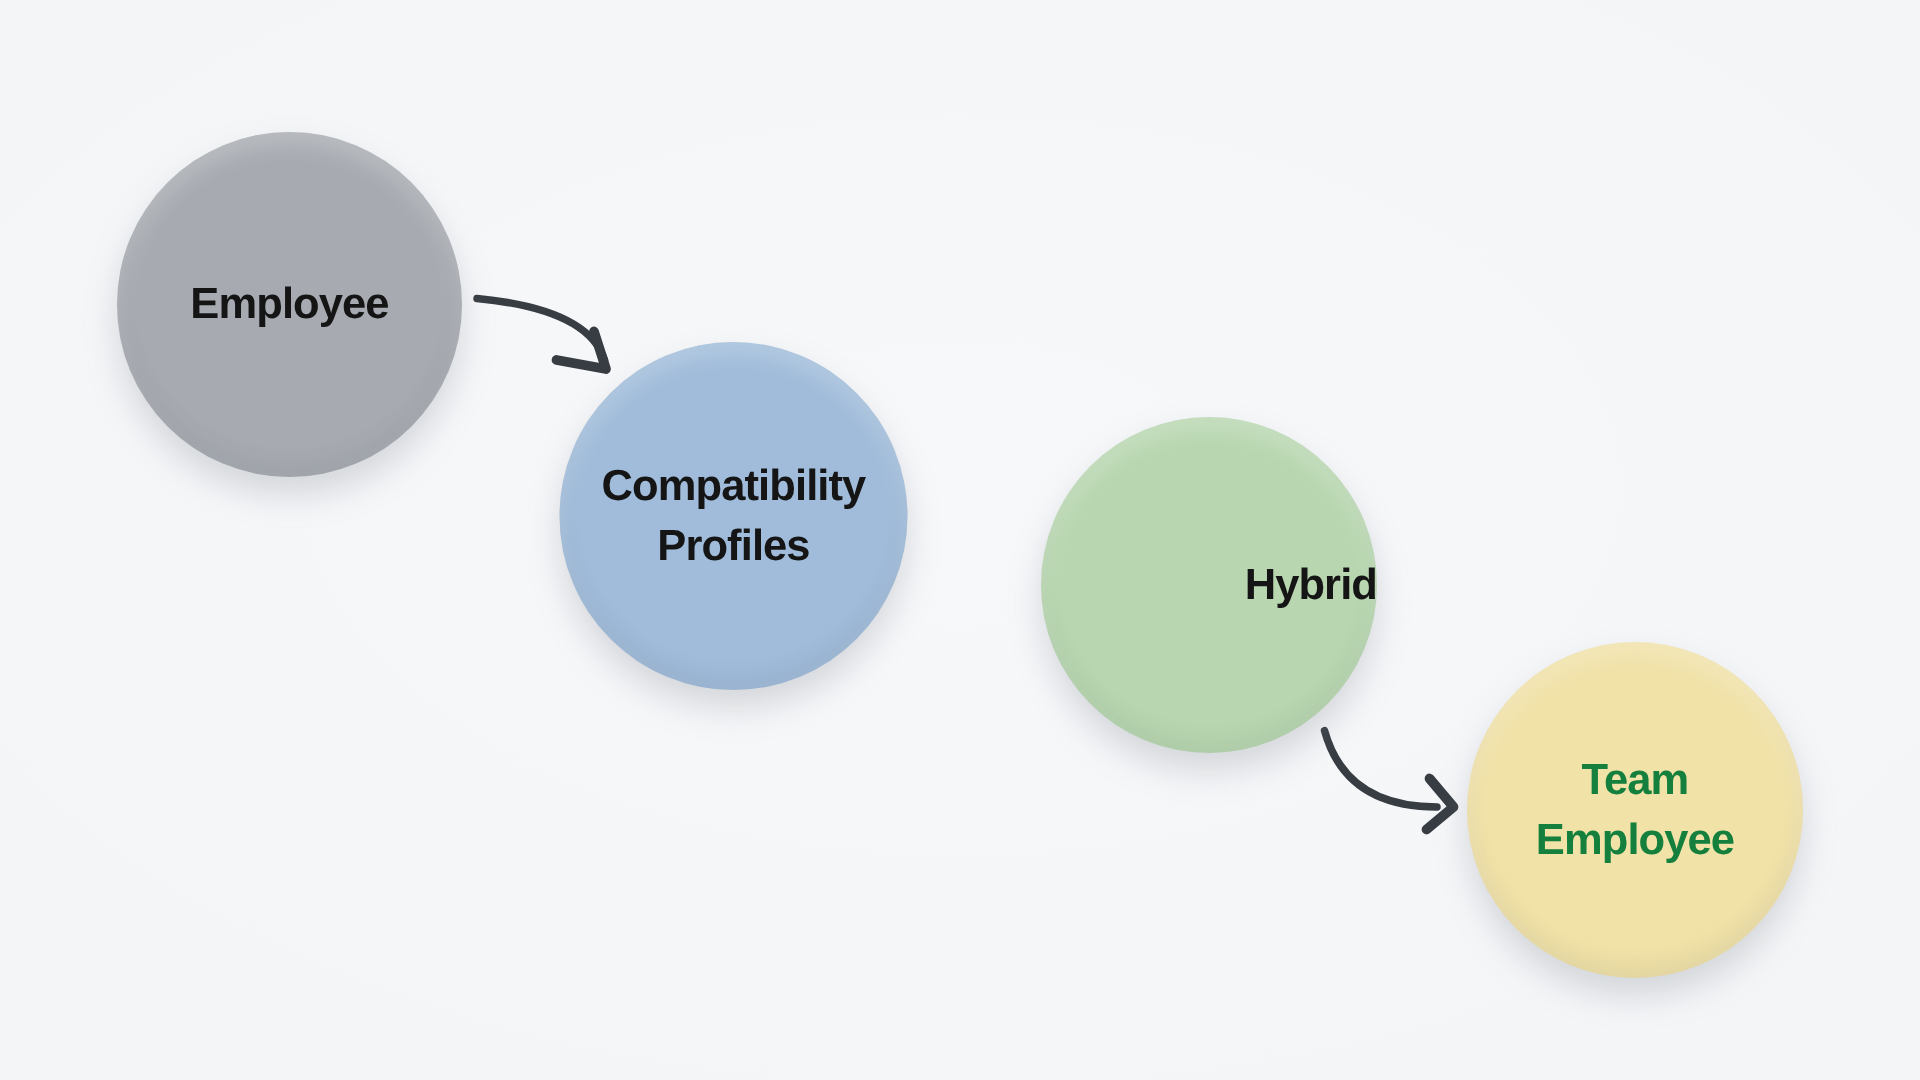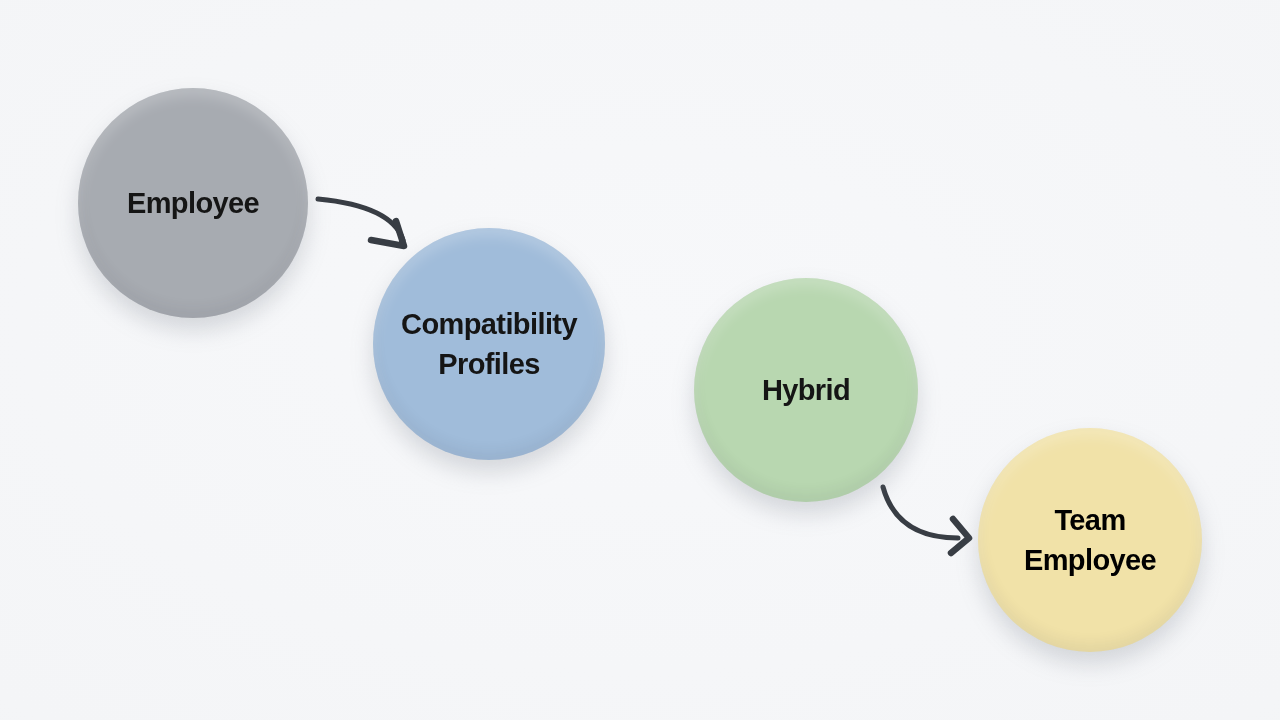--- a/index.html
+++ b/index.html
@@ -77,26 +77,26 @@
     </div>
   </div>
 
   <div class="node" style="left: 373px; top: 228px; width: 232px; height: 232px; background-color: rgb(160, 188, 218);" aria-label="Compatibility Matching">
     <div class="node-label" style="color: rgb(21, 21, 21);">
       <span class="line">Compatibility</span>
       <span class="line">Profiles</span>
     </div>
   </div>
 
-  <div class="node" style="left: 694px; top: 278px; width: 224px; height: 224px; background-color: rgb(184, 215, 176);" aria-label="Hybrid Collaboration">
+  <div class="node" style="left: 694px; top: 278px; width: 224px; height: 224px; background-color: rgb(184, 215, 176); justify-content: flex-end;" aria-label="Hybrid Collaboration">
     <div class="node-label" style="color: rgb(21, 21, 21);">
       <span class="line">Hybrid</span>
     </div>
   </div>
 
   <div class="node" style="left: 978px; top: 428px; width: 224px; height: 224px; background-color: rgb(241, 226, 168);" aria-label="Team Synergy">
-    <div class="node-label" style="color: #000000;">
+    <div class="node-label" style="color: #15803d;">
       <span class="line">Team</span>
       <span class="line">Employee</span>
     </div>
   </div>
 
 </div>
 
 </body></html>

